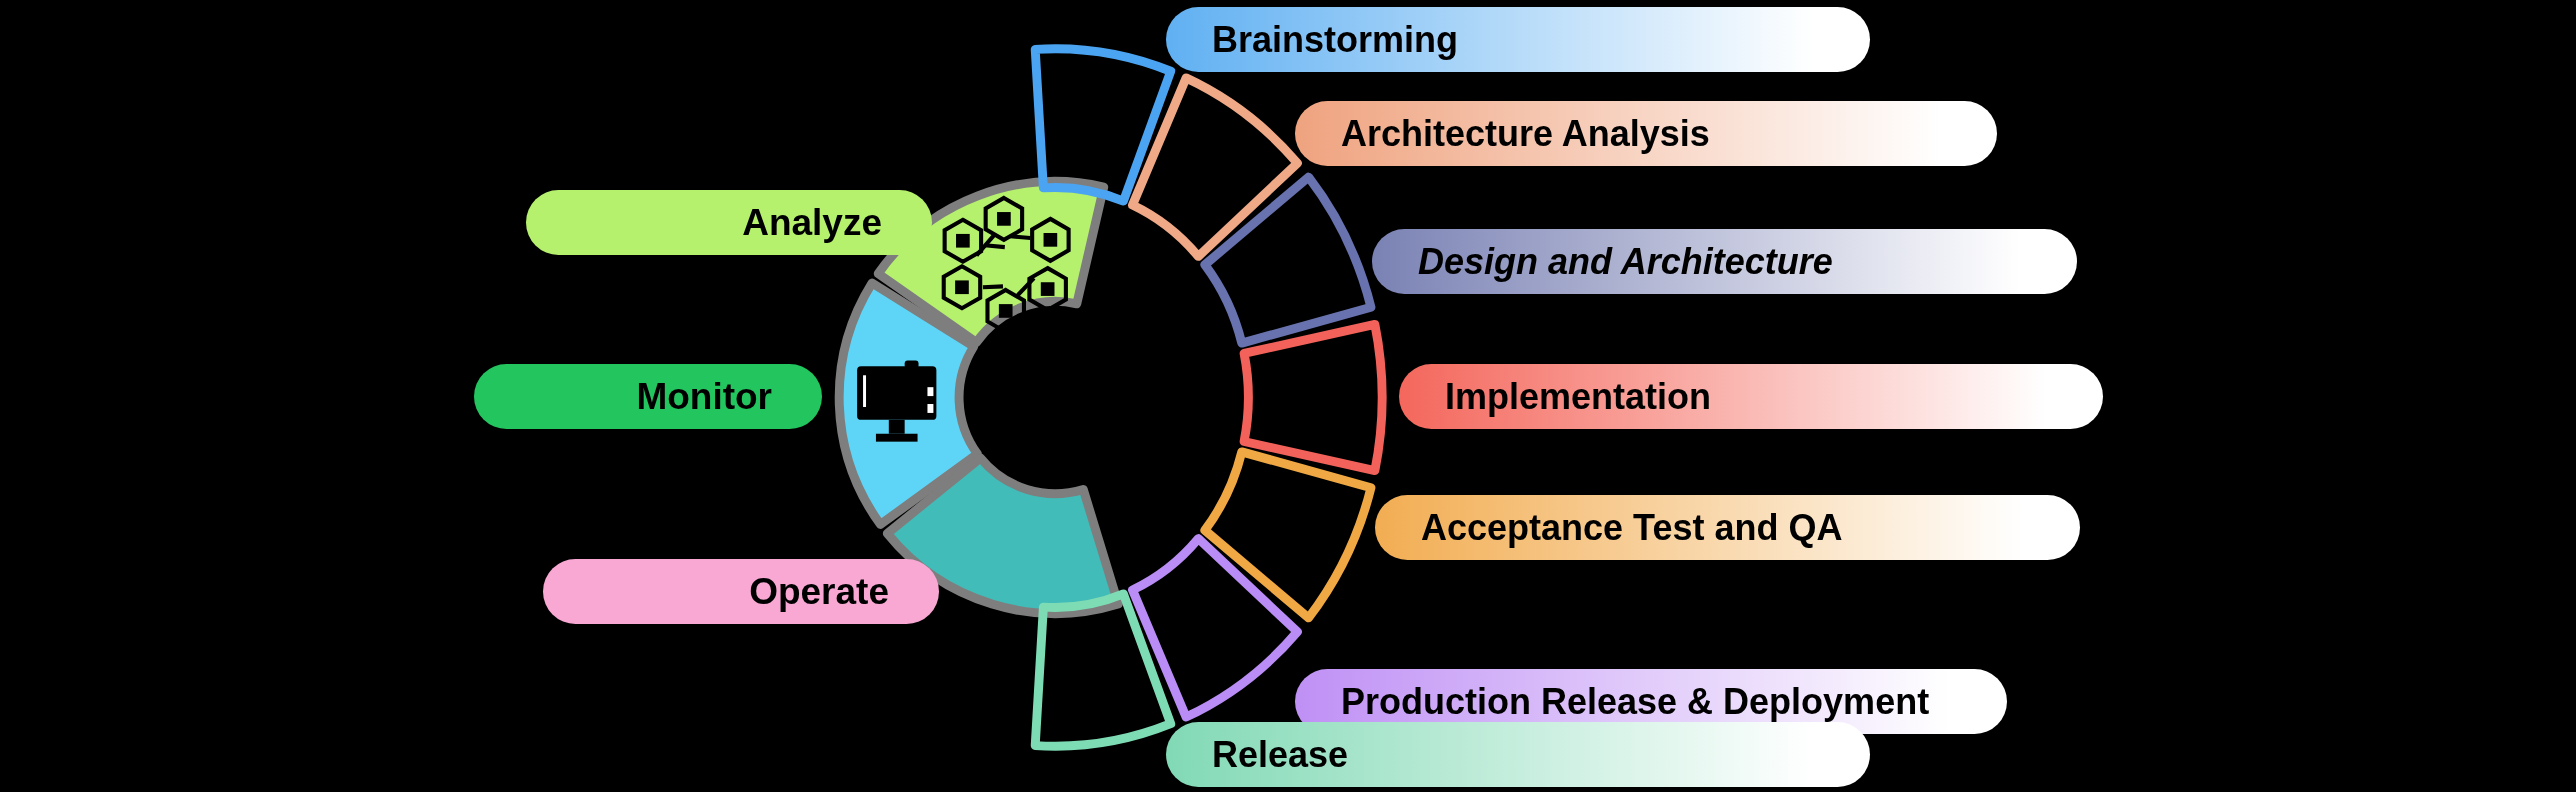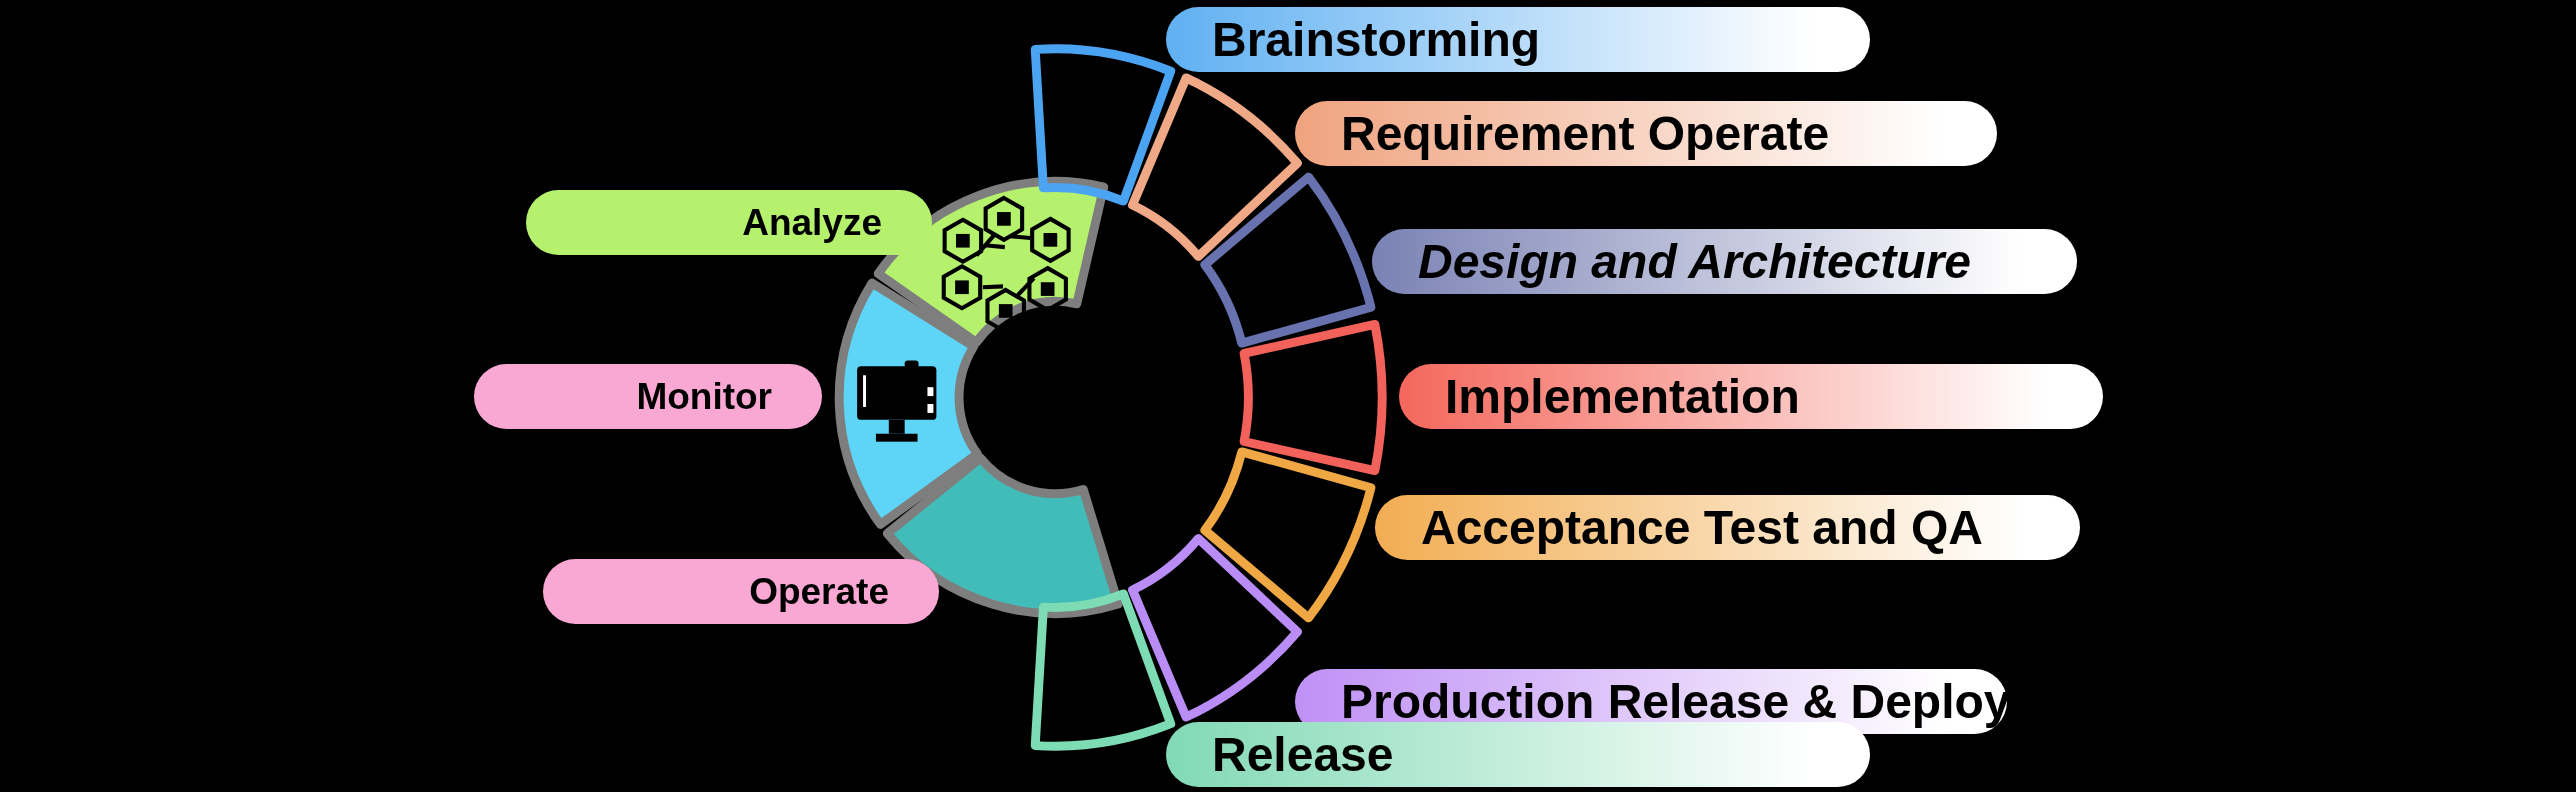--- a/index.html
+++ b/index.html
@@ -13,21 +13,21 @@
   #wheel-svg{position:absolute;left:0;top:0;}
   .pill{
     position:absolute;
     height:65px;
     border-radius:34px;
     display:flex;
     align-items:center;
     box-sizing:border-box;
     color:#000;
     font-weight:bold;
-    font-size:48px;
+    font-size:36px;
     white-space:nowrap;
   }
   .pill-left{justify-content:flex-end;padding-right:50px;font-size:37px;}
   .pill-right{justify-content:flex-start;padding-left:46px;}
 
   #pill-analyze        {left:526px; top:166px; width:406px;}
   #pill-monitor        {left:474px; top:364px; width:348px;}
   #pill-operate        {left:543px; top:559px; width:396px;}
 
   #pill-brainstorming  {left:1166px; top:7px;   width:704px;}
@@ -109,32 +109,32 @@
         <circle r="40" stroke-width="15" stroke-dasharray="14 17.416"></circle>
         <circle r="33" stroke-width="7"></circle>
         <circle r="14.5" stroke-width="6"></circle>
       </g>
     </g>
   </svg>
 
   <div class="pill pill-left" id="pill-analyze" style="background: rgb(181, 241, 109); margin-top: 24px;">
     <span>Analyze</span>
   </div>
-  <div class="pill pill-left" id="pill-monitor" style="background: #f9a8d4;">
+  <div class="pill pill-left" id="pill-monitor" style="background: #22c55e;">
     <span>Monitor</span>
   </div>
   <div class="pill pill-left" id="pill-operate" style="background: #f9a8d4; justify-content: flex-end;">
     <span>Operate</span>
   </div>
 
   <div class="pill pill-right" id="pill-brainstorming" style="background: linear-gradient(90deg, rgb(96, 176, 242) 0%, rgb(255, 255, 255) 92%);">
     <span>Brainstorming</span>
   </div>
   <div class="pill pill-right" id="pill-requirement" style="background: linear-gradient(90deg, rgb(239, 163, 127) 0%, rgb(255, 255, 255) 92%);">
-    <span>Requirement Operate</span>
+    <span>Architecture Analysis</span>
   </div>
   <div class="pill pill-right" id="pill-design" style="background: linear-gradient(90deg, rgb(122, 130, 180) 0%, rgb(255, 255, 255) 92%);">
     <span>Design and Architecture</span>
   </div>
   <div class="pill pill-right" id="pill-implementation" style="background: linear-gradient(90deg, rgb(244, 103, 92) 0%, rgb(255, 255, 255) 92%);">
     <span>Implementation</span>
   </div>
   <div class="pill pill-right" id="pill-acceptance" style="background: linear-gradient(90deg, rgb(242, 173, 82) 0%, rgb(255, 255, 255) 92%);">
     <span>Acceptance Test and QA</span>
   </div>

